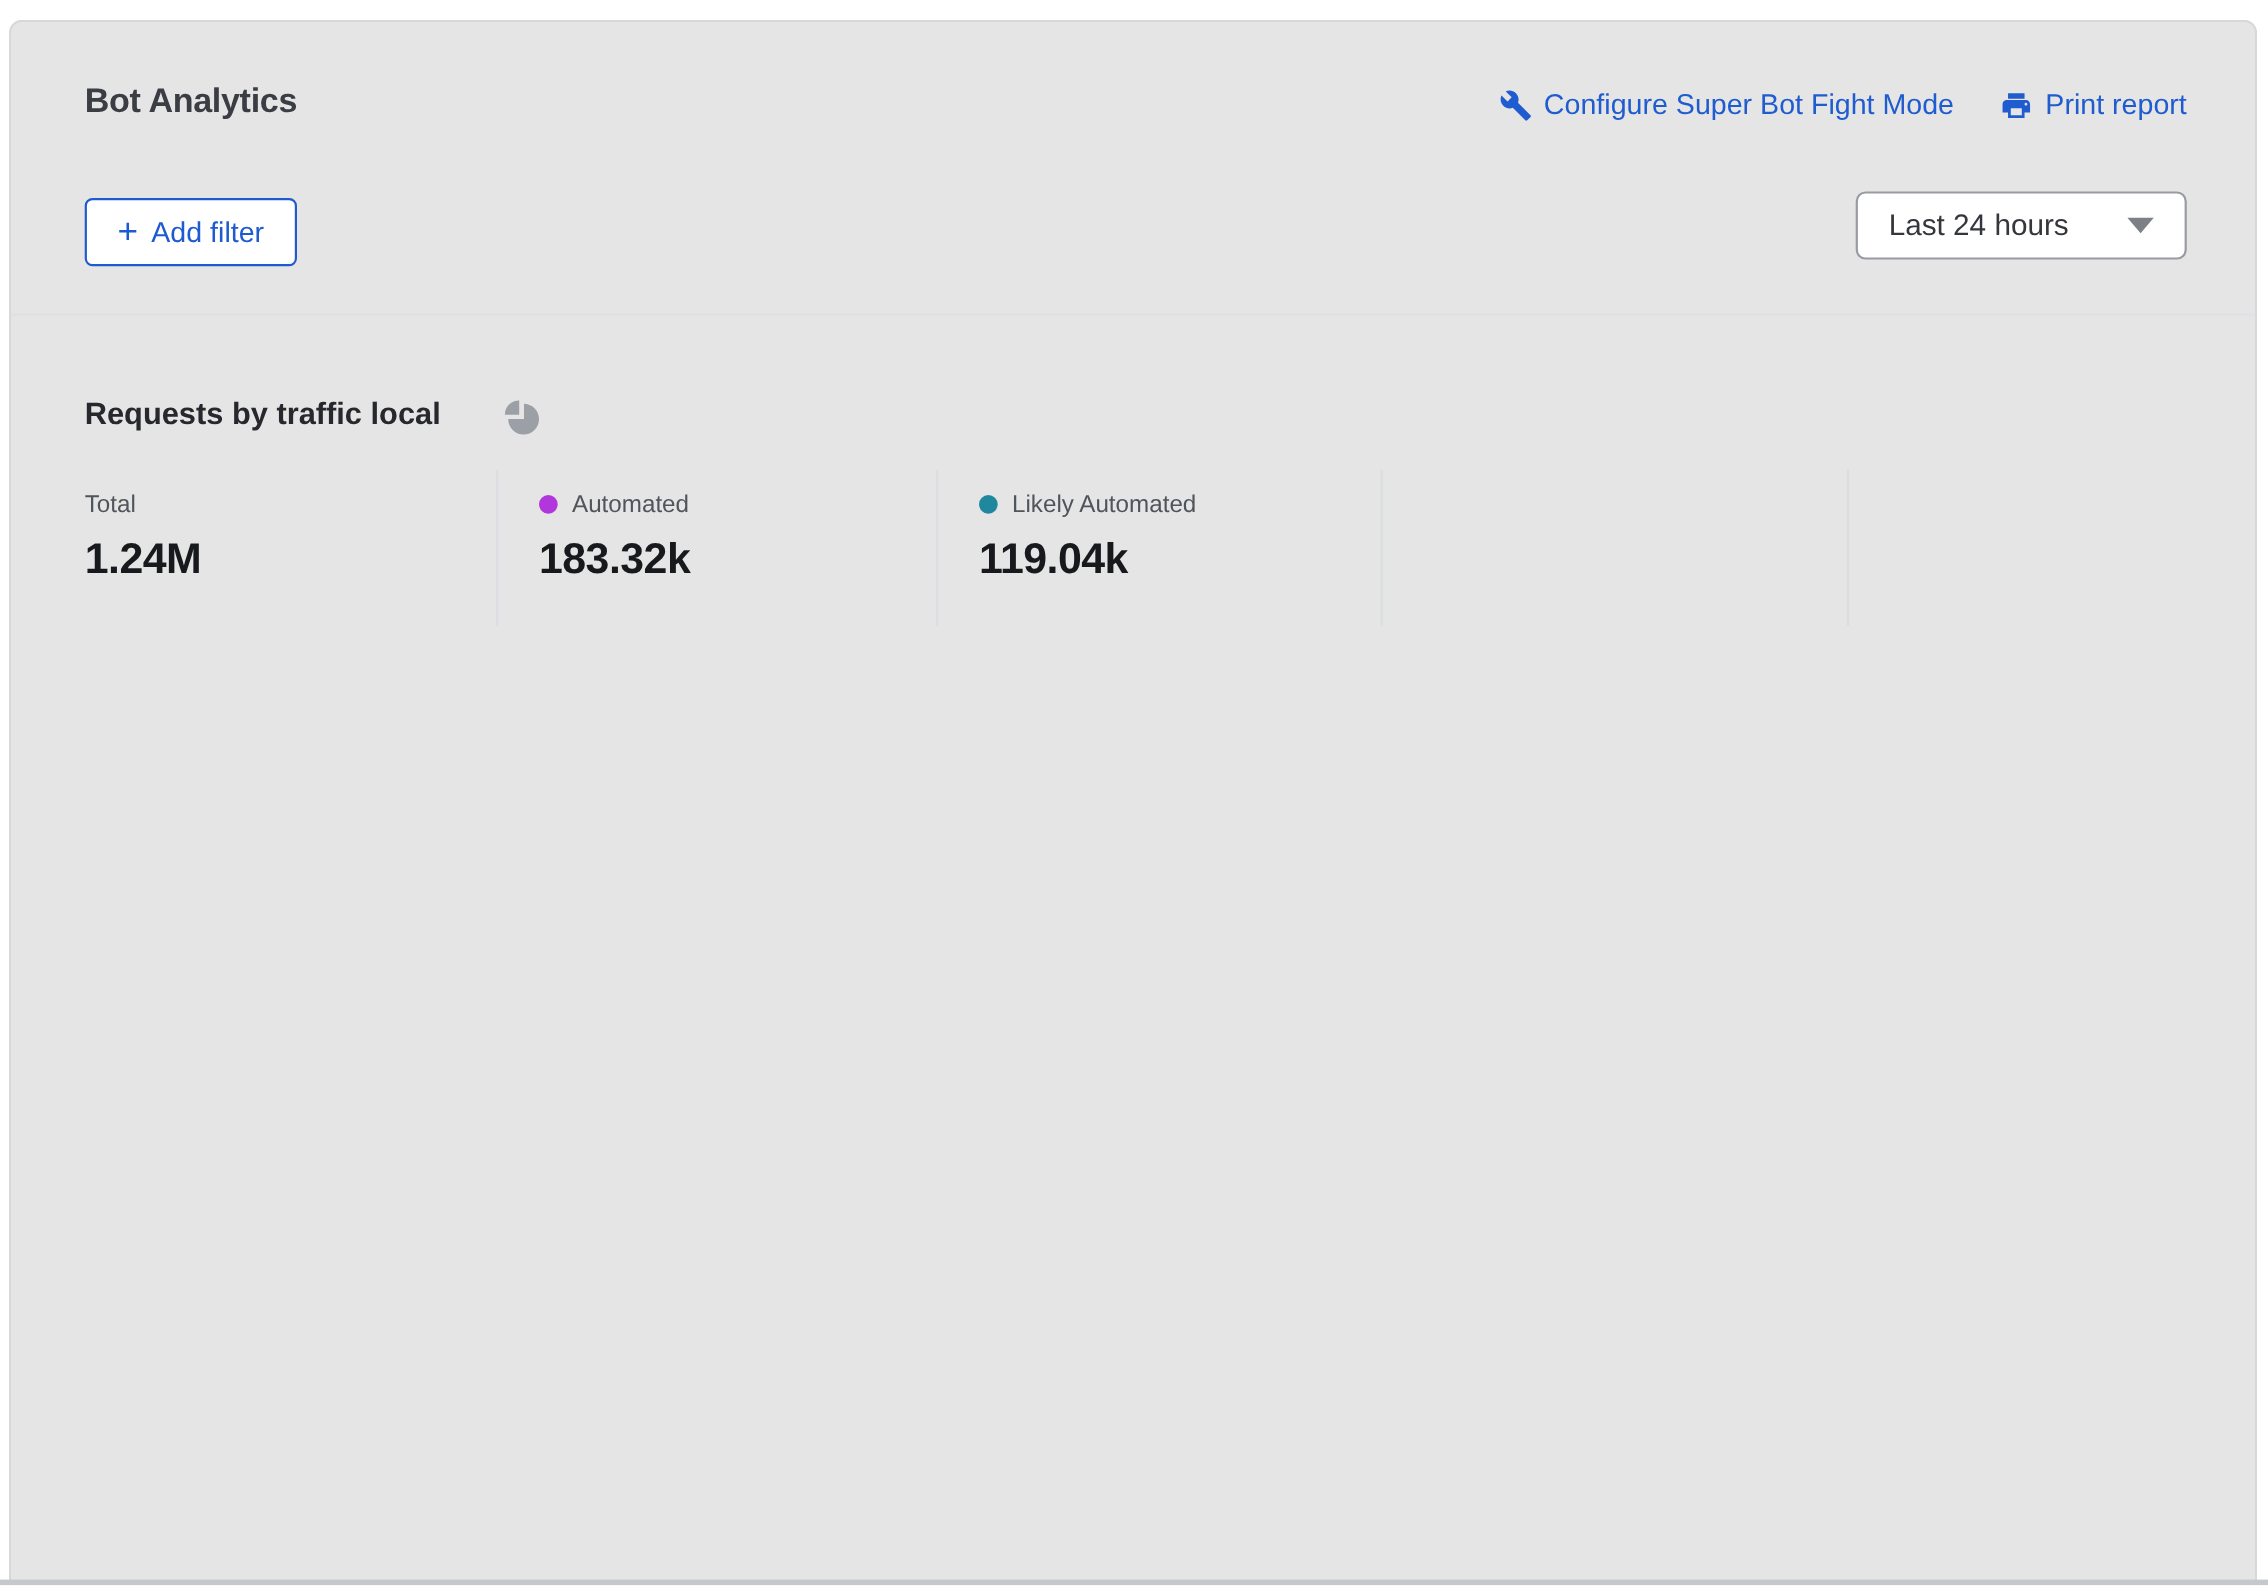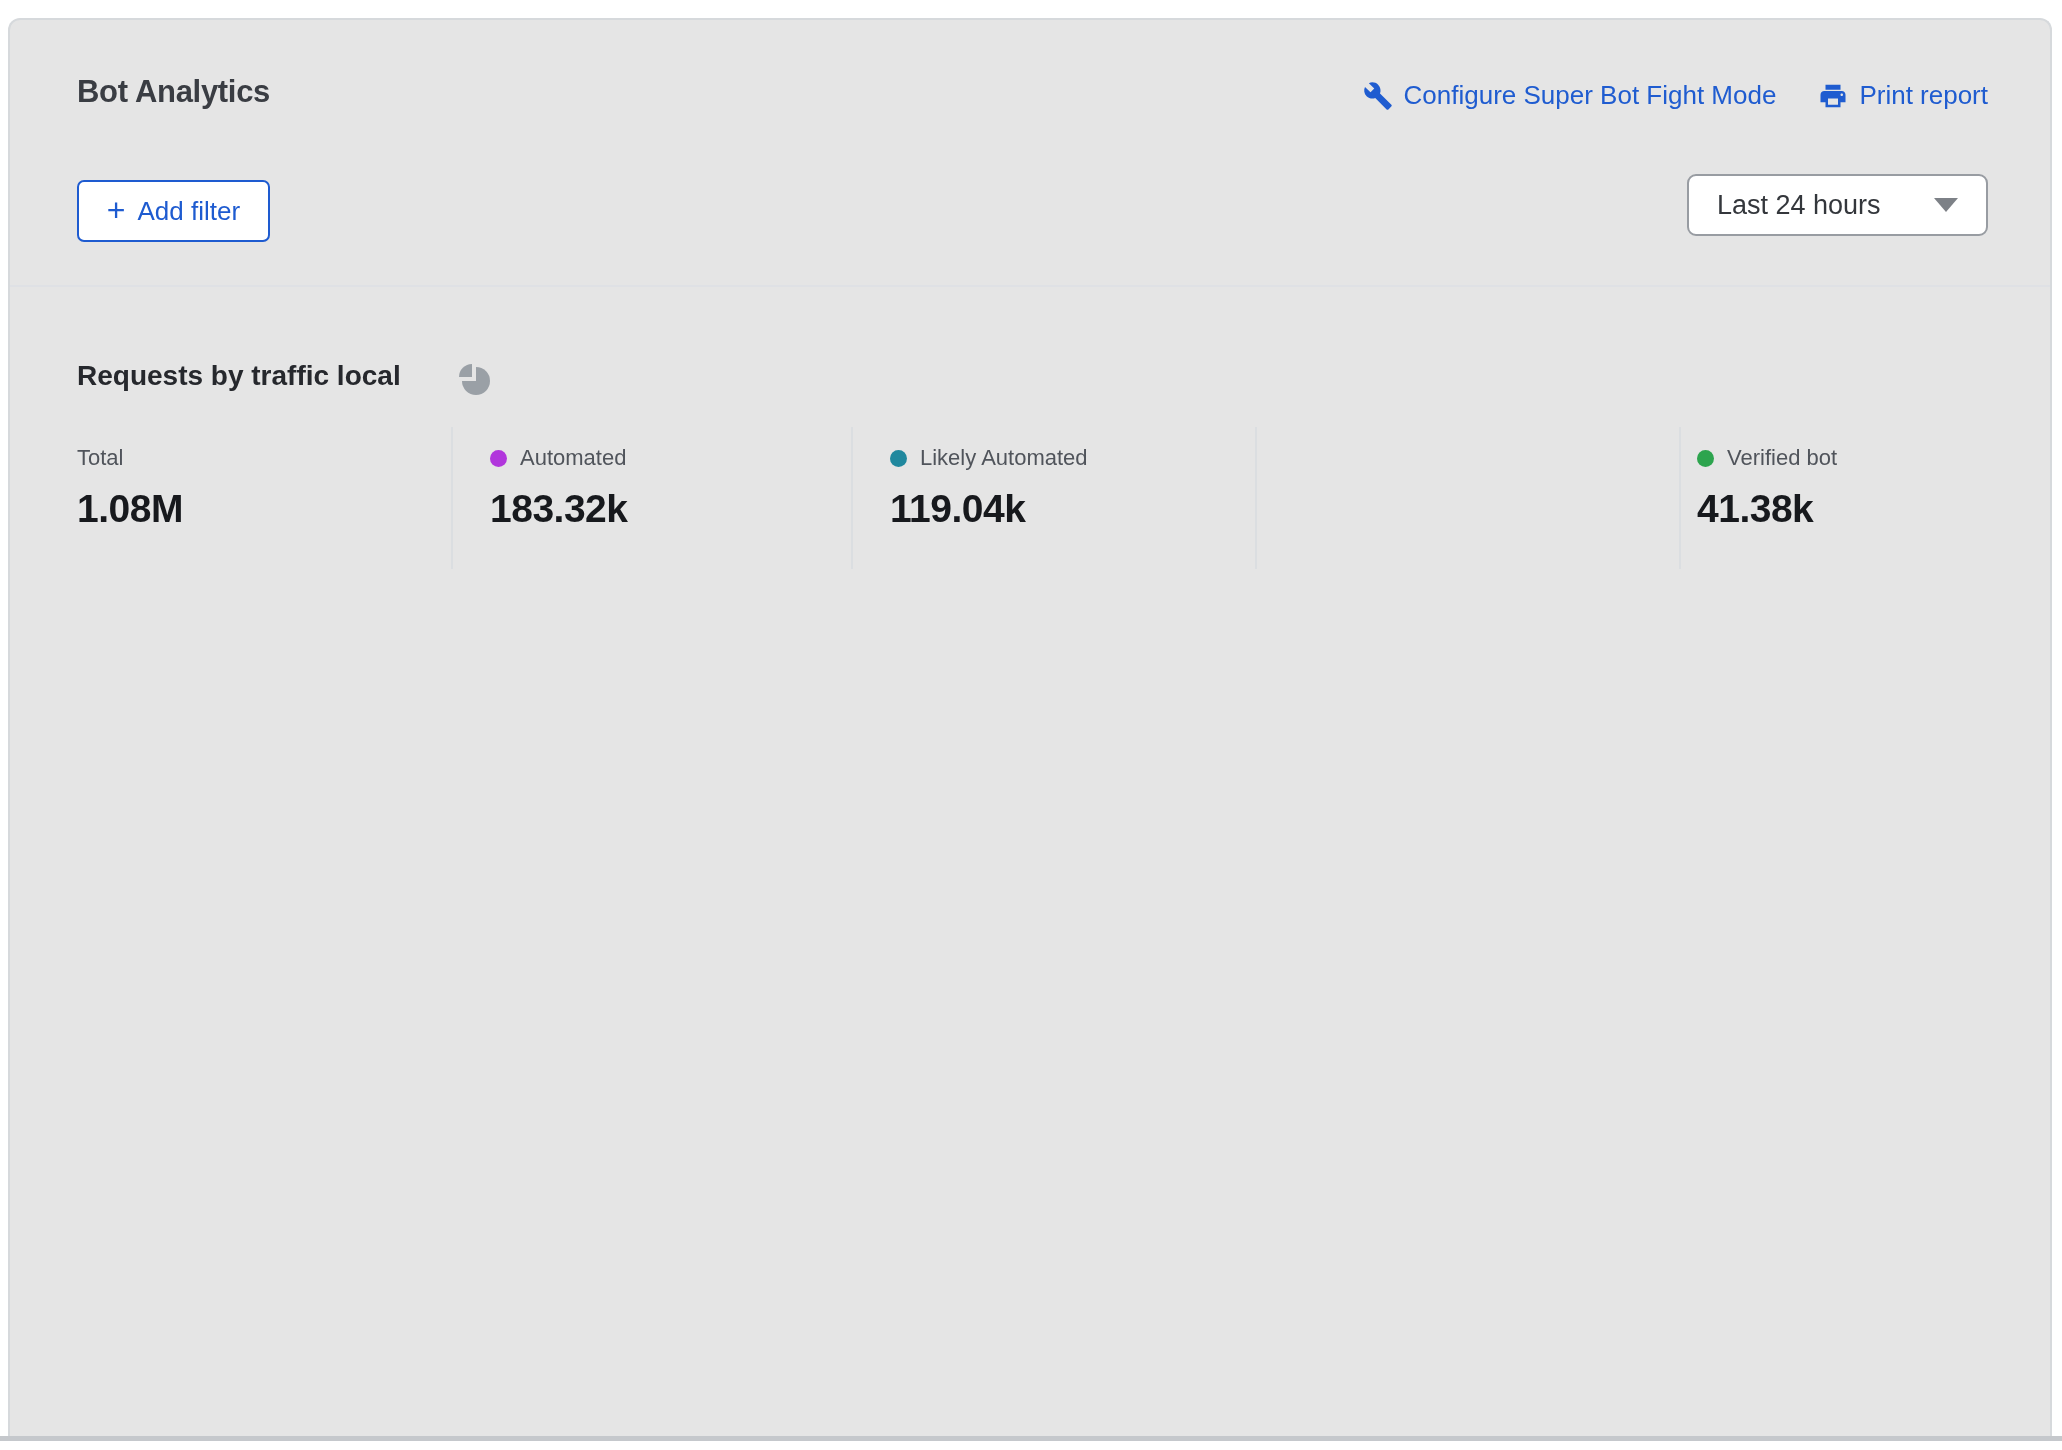--- a/index.html
+++ b/index.html
@@ -265,43 +265,36 @@
   <h2 class="section-title">Requests by traffic local</h2>
   <span class="pie-icon">
     <span class="pie-main"></span>
       <span class="pie-slice"></span>
   </span>
 
   <div class="stat" style="left:67px">
     <div class="lrow">
         <span>Total</span>
       </div>
-    <div class="val">1.08M</div>
+    <div class="val">1.24M</div>
   </div>
   <div class="stat-div" style="left:441px"></div>
   <div class="stat" style="left:480px">
     <div class="lrow">
         <span class="dot" style="background: rgb(177, 54, 220);"></span>
       <span>Automated</span>
       </div>
     <div class="val">183.32k</div>
   </div>
   <div class="stat-div" style="left:841px"></div>
   <div class="stat" style="left:880px">
     <div class="lrow">
         <span class="dot" style="background: rgb(32, 136, 158);"></span>
       <span>Likely Automated</span>
       </div>
     <div class="val">119.04k</div>
   </div>
   <div class="stat-div" style="left:1245px"></div>
   <div class="stat-div" style="left:1669px"></div>
-  <div class="stat" style="left:1687px">
-    <div class="lrow">
-        <span class="dot" style="background: rgb(45, 164, 78);"></span>
-      <span>Verified bot</span>
-      </div>
-    <div class="val">41.38k</div>
-  </div>
 
 </div>
 
 <div class="bottom-band"></div>
 
 </body></html>

